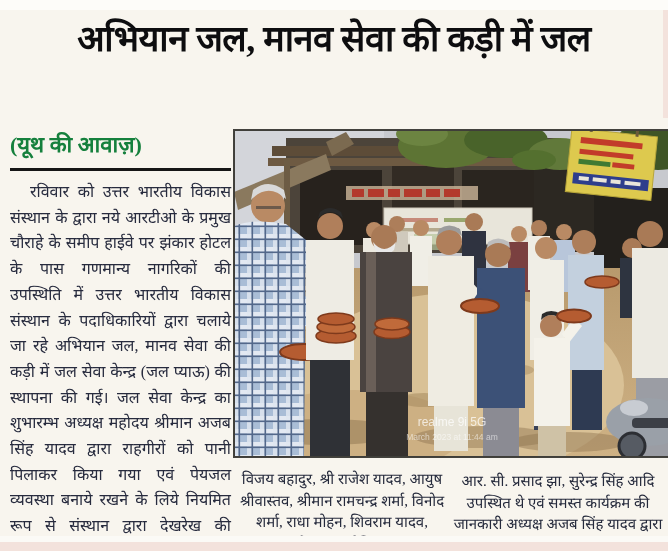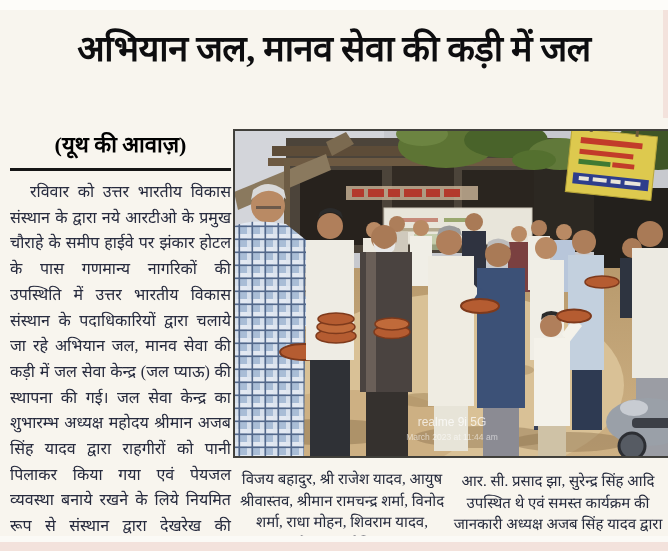--- a/index.html
+++ b/index.html
@@ -7,27 +7,27 @@
     position:relative; width:668px; height:551px; overflow:hidden;
     background:#f8f5ee;
     font-family:"Liberation Serif","DejaVu Serif",serif;
   }
   .top-band{position:absolute;top:0;left:0;right:0;height:10px;background:#fdfcf9;}
   .edge-right{position:absolute;top:10px;right:0;width:5px;height:108px;background:#f3e2dc;}
   .bottom-gap{position:absolute;bottom:9px;left:0;right:0;height:6px;background:#fbfaf6;}
   .bottom-band{position:absolute;bottom:0;left:0;right:0;height:9px;background:#f3e2dc;}
 
   .headline{
-    position:absolute;top:24px;left:6px;right:6px;
+    position:absolute;top:14px;left:6px;right:6px;
     text-align:center;font-weight:bold;color:#0d0d0f;
     font-size:36px;line-height:50px;letter-spacing:-0.5px;
   }
   .left-col{position:absolute;left:10px;top:128px;width:221px;}
   .kicker{
-    text-align:center;color:#000000;font-weight:bold;
+    color:#15803d;font-weight:bold;
     font-size:22px;line-height:30px;padding:2px 0 6px 0;
   }
   .rule{border:none;border-top:3px solid #161616;margin:2px 0 8px 0;}
   .body-text{
     margin:0;color:#272b3e;font-size:16px;line-height:25.7px;
     text-align:justify;text-indent:20px;
   }
   .photo-frame{
     position:absolute;left:233px;top:129px;width:435px;height:327px;
     border:1px solid #43423d;background:#c7c9ce;box-sizing:content-box;

